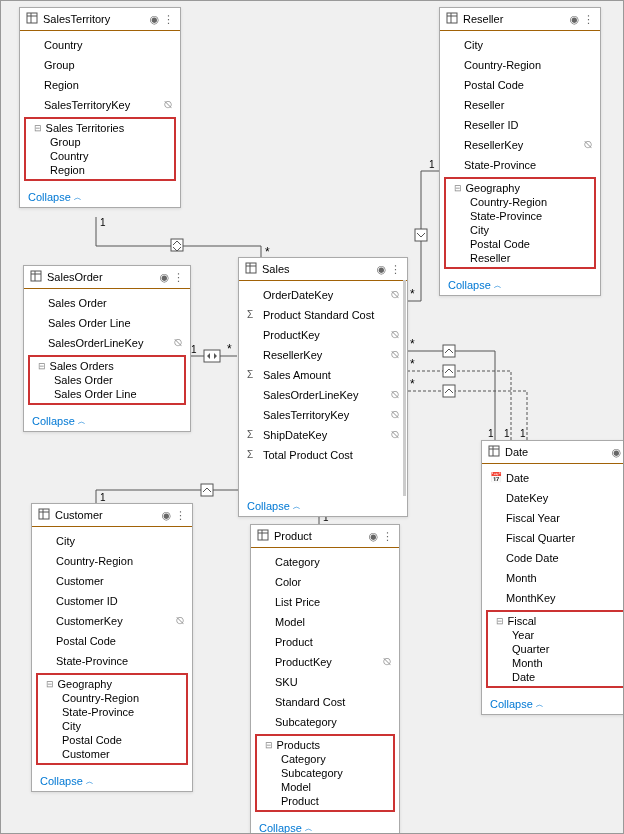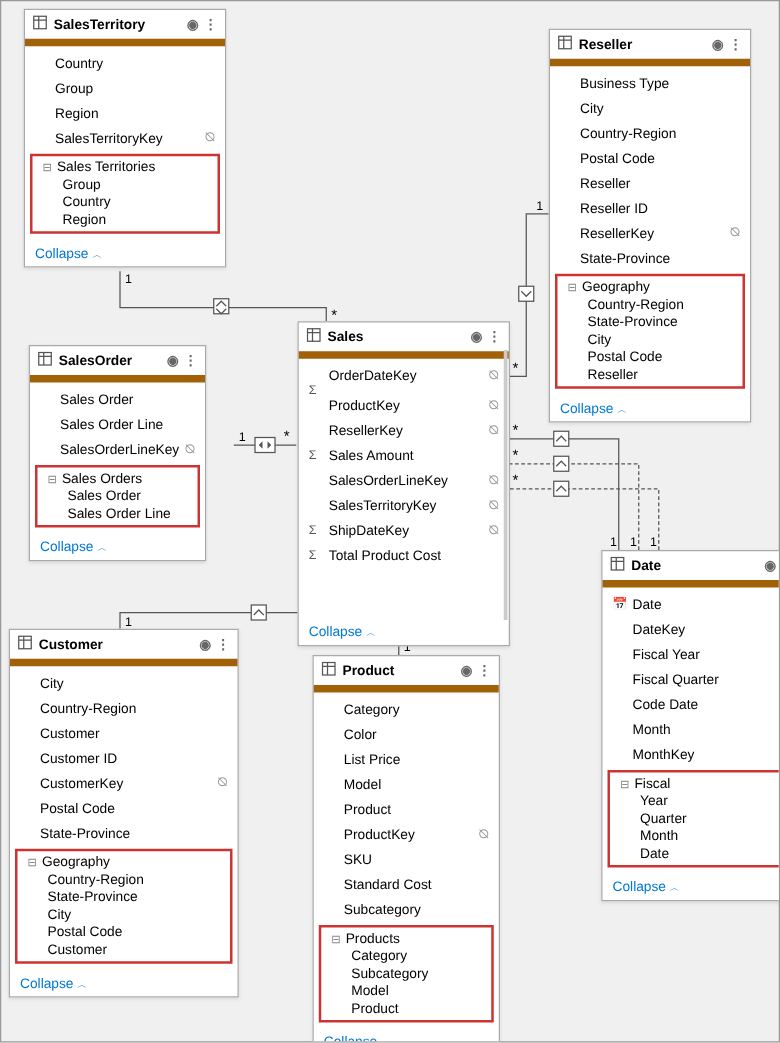--- a/index.html
+++ b/index.html
@@ -18,22 +18,22 @@
     background: #fff;
     border: 1px solid #aaa;
     box-shadow: 0 1px 3px rgba(0,0,0,0.1);
     display: flex;
     flex-direction: column;
   }
   .card-header {
     display: flex;
     align-items: center;
     padding: 4px 6px;
-    border-bottom: 6px solid #a16207;
-    font-weight: 700;
+    border-bottom: 1px solid #a16207;
+    font-weight: 400;
   }
   .card-header .icon { margin-right: 5px; flex: 0 0 auto; }
   .card-header .title { flex: 1; }
   .card-header .eye, .card-header .more { margin-left: 4px; color: #666; cursor: pointer; }
   .field-list { padding: 4px 0; flex: 1; overflow: hidden; }
   .field-row {
     display: flex;
     align-items: center;
     padding: 2px 8px 2px 24px;
     line-height: 16px;
@@ -171,35 +171,32 @@
       <div class="hierarchy-item">Country</div>
       <div class="hierarchy-item">Region</div>
     </div>
   </div>
   <div class="collapse-link">
       <span>Collapse</span>
       <span class="chev">︿</span>
     </div>
 </div>
 
-<div class="table-card" style="left:438px; top:22px; width:162px;">
+<div class="table-card" style="left:438px; top:6px; width:162px;">
   <div class="card-header">
     <span class="icon"><svg width="12" height="12">
           <rect x="1" y="1" width="10" height="10" stroke="#555" fill="none"></rect>
           <line x1="1" y1="4" x2="11" y2="4" stroke="#555"></line>
           <line x1="5" y1="1" x2="5" y2="11" stroke="#555"></line>
         </svg></span>
     <span class="title">Reseller</span>
     <span class="eye">◉</span>
     <span class="more">⋮</span>
   </div>
   <div class="field-list">
-    <div class="field-row">
-        <span class="fname">Business Type</span>
-      </div>
     <div class="field-row">
         <span class="fname">City</span>
       </div>
     <div class="field-row">
         <span class="fname">Country-Region</span>
       </div>
     <div class="field-row">
         <span class="fname">Postal Code</span>
       </div>
     <div class="field-row">
@@ -226,21 +223,21 @@
       <div class="hierarchy-item">Postal Code</div>
       <div class="hierarchy-item">Reseller</div>
     </div>
   </div>
   <div class="collapse-link">
       <span>Collapse</span>
       <span class="chev">︿</span>
     </div>
 </div>
 
-<div class="table-card" style="left:22px; top:275px; width:142px;">
+<div class="table-card" style="left:22px; top:264px; width:168px;">
   <div class="card-header">
     <span class="icon"><svg width="12" height="12">
           <rect x="1" y="1" width="10" height="10" stroke="#555" fill="none"></rect>
           <line x1="1" y1="4" x2="11" y2="4" stroke="#555"></line>
           <line x1="5" y1="1" x2="5" y2="11" stroke="#555"></line>
         </svg></span>
     <span class="title">SalesOrder</span>
     <span class="eye">◉</span>
     <span class="more">⋮</span>
   </div>
@@ -281,20 +278,21 @@
     <span class="eye">◉</span>
     <span class="more">⋮</span>
   </div>
   <div class="field-list">
     <div class="field-row">
         <span class="fname">OrderDateKey</span>
         <span class="hidden-icon">⦰</span>
       </div>
     <div class="field-row">
         <span class="sigma">Σ</span>
+        <span class="fname">Product Standard Cost</span>
       </div>
     <div class="field-row">
         <span class="fname">ProductKey</span>
         <span class="hidden-icon">⦰</span>
       </div>
     <div class="field-row">
         <span class="fname">ResellerKey</span>
         <span class="hidden-icon">⦰</span>
       </div>
     <div class="field-row">
@@ -320,21 +318,21 @@
       </div>
 
   </div>
   <div class="collapse-link">
       <span>Collapse</span>
       <span class="chev">︿</span>
     </div>
   <div class="sales-scroll"></div>
 </div>
 
-<div class="table-card" style="left:6px; top:502px; width:184px;">
+<div class="table-card" style="left:30px; top:502px; width:162px;">
   <div class="card-header">
     <span class="icon"><svg width="12" height="12">
           <rect x="1" y="1" width="10" height="10" stroke="#555" fill="none"></rect>
           <line x1="1" y1="4" x2="11" y2="4" stroke="#555"></line>
           <line x1="5" y1="1" x2="5" y2="11" stroke="#555"></line>
         </svg></span>
     <span class="title">Customer</span>
     <span class="eye">◉</span>
     <span class="more">⋮</span>
   </div>

